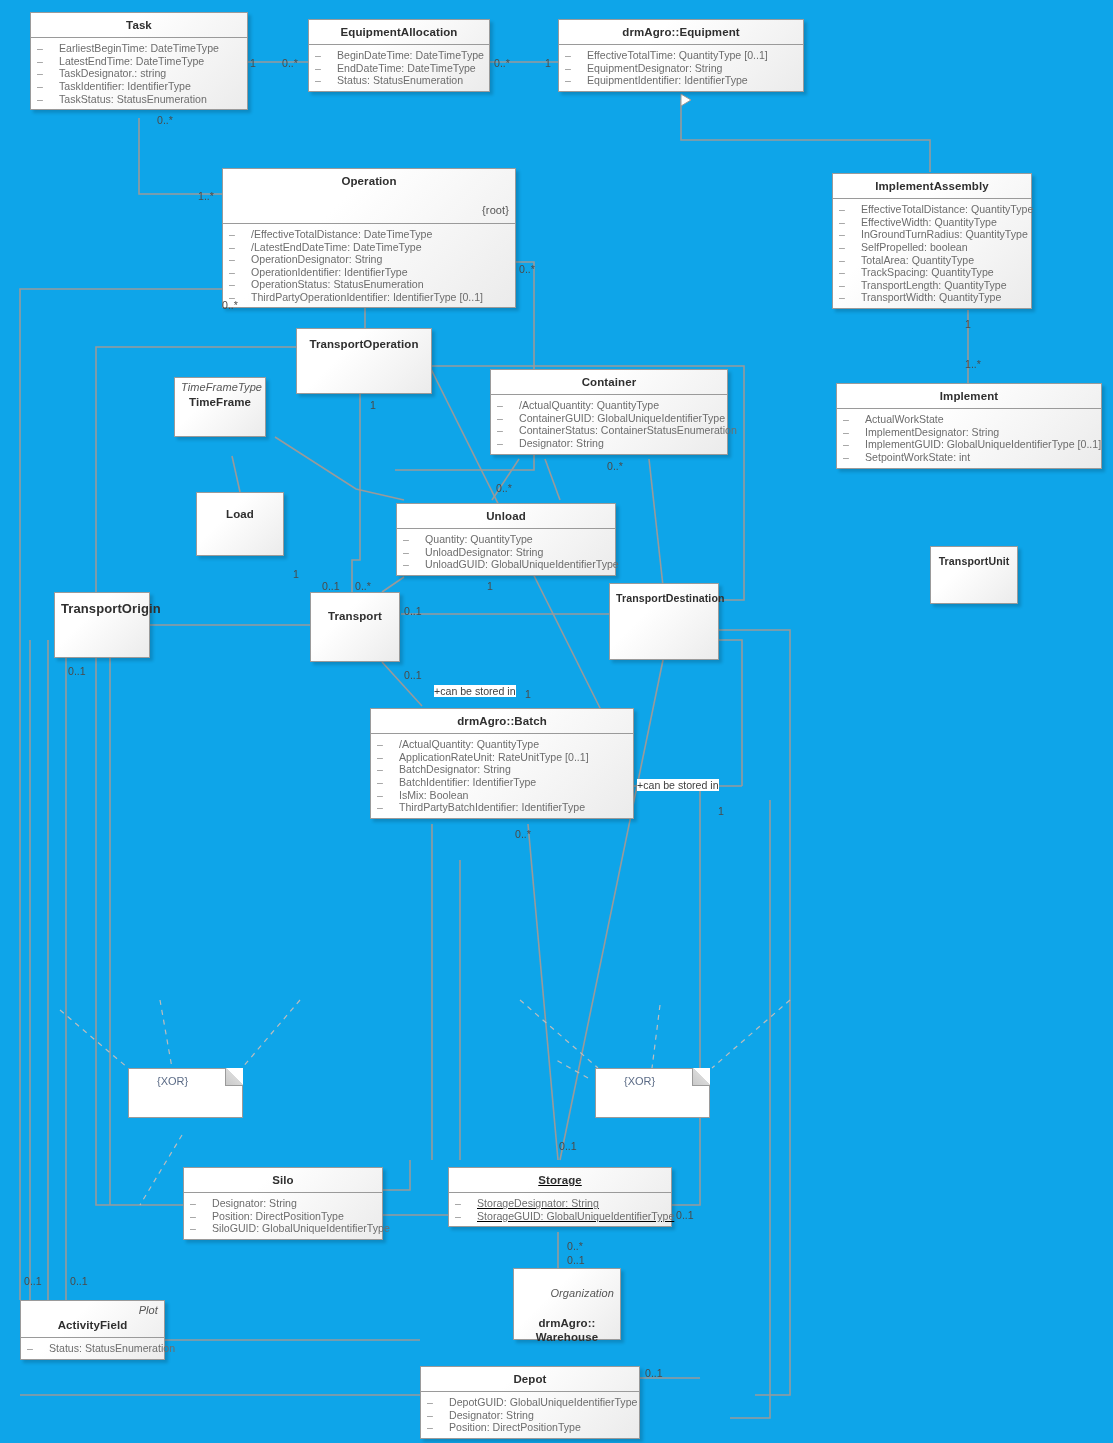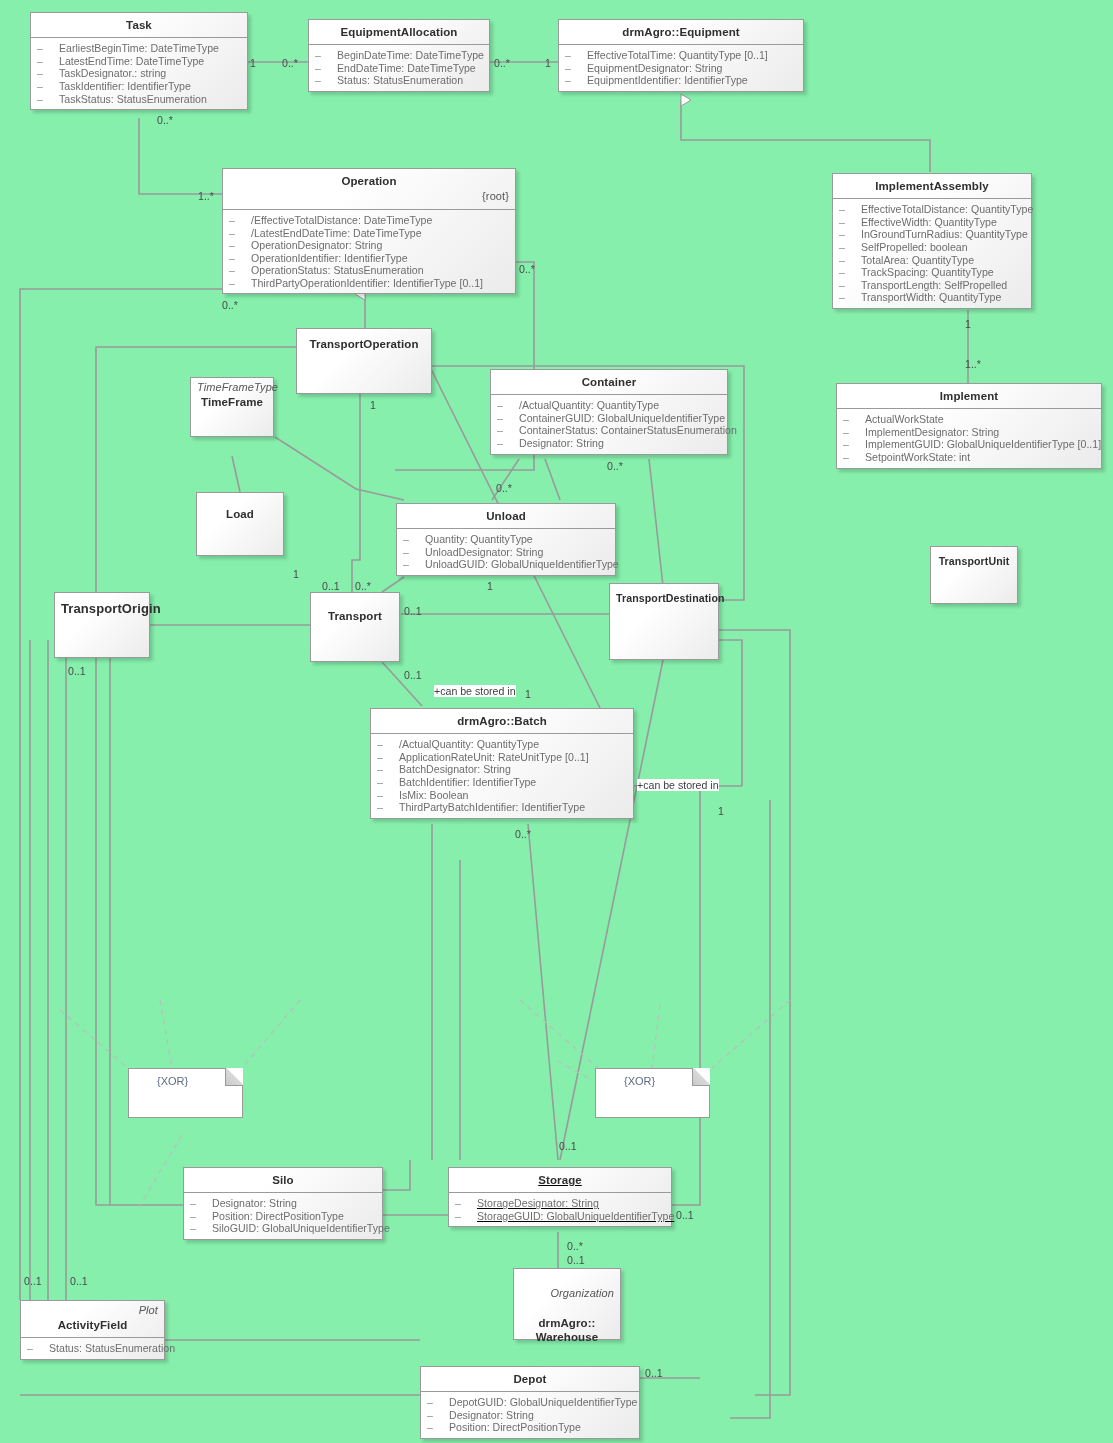--- a/index.html
+++ b/index.html
@@ -4,21 +4,21 @@
 <style>
   html, body {
     margin: 0;
     padding: 0;
     background: #ffffff;
   }
   #canvas {
     position: relative;
     width: 1113px;
     height: 1443px;
-    background: #86efac;
+    background: #0ea5e9;
     font-family: "Liberation Sans", sans-serif;
     overflow: hidden;
   }
   #edges {
     position: absolute;
     left: 0; top: 0;
     width: 1113px;
     height: 1443px;
     pointer-events: none;
   }
@@ -53,21 +53,21 @@
   }
   .node .stereo.right {
     text-align: right;
   }
   .node .rootmark {
     display: block;
     text-align: right;
     font-size: 11px;
     font-weight: normal;
     color: #555;
-    margin-top: 2px;
+    margin-top: 16px;
   }
   .node .attrs {
     box-sizing: border-box;
     padding: 4px 4px 4px 4px;
     background: transparent;
   }
   .node .attr {
     display: block;
     font-size: 10.6px;
     color: #6d6d6d;
@@ -254,21 +254,21 @@
 
   <div class="node sectioned" style="left:832px; top:173px; width:200px;">
     <div class="hdr">ImplementAssembly</div>
     <div class="attrs">
       <span class="attr"><span class="dash">–</span><span>EffectiveTotalDistance: QuantityType</span></span>
       <span class="attr"><span class="dash">–</span><span>EffectiveWidth: QuantityType</span></span>
       <span class="attr"><span class="dash">–</span><span>InGroundTurnRadius: QuantityType</span></span>
       <span class="attr"><span class="dash">–</span><span>SelfPropelled: boolean</span></span>
       <span class="attr"><span class="dash">–</span><span>TotalArea: QuantityType</span></span>
       <span class="attr"><span class="dash">–</span><span>TrackSpacing: QuantityType</span></span>
-      <span class="attr"><span class="dash">–</span><span>TransportLength: SelfPropelled</span></span>
+      <span class="attr"><span class="dash">–</span><span>TransportLength: QuantityType</span></span>
       <span class="attr"><span class="dash">–</span><span>TransportWidth: QuantityType</span></span>
     </div>
   </div>
 
   <div class="node sectioned" style="left:836px; top:383px; width:266px;">
     <div class="hdr">Implement</div>
     <div class="attrs">
       <span class="attr"><span class="dash">–</span><span>ActualWorkState</span></span>
       <span class="attr"><span class="dash">–</span><span>ImplementDesignator: String</span></span>
       <span class="attr"><span class="dash">–</span><span>ImplementGUID: GlobalUniqueIdentifierType [0..1]</span></span>
@@ -288,21 +288,21 @@
       <span class="attr"><span class="dash">–</span><span>OperationIdentifier: IdentifierType</span></span>
       <span class="attr"><span class="dash">–</span><span>OperationStatus: StatusEnumeration</span></span>
       <span class="attr"><span class="dash">–</span><span>ThirdPartyOperationIdentifier: IdentifierType [0..1]</span></span>
     </div>
   </div>
 
   <div class="node plain" style="left:296px; top:328px; width:136px; height:66px;">
     <div class="hdr">TransportOperation</div>
   </div>
 
-  <div class="node plain" style="left:190px; top:377px; width:84px; height:60px;">
+  <div class="node plain" style="left:174px; top:377px; width:92px; height:60px;">
     <div class="hdr" style="padding-top:3px;">
       <span class="stereo">TimeFrameType</span>
       <span>TimeFrame</span>
     </div>
   </div>
 
   <div class="node plain" style="left:196px; top:492px; width:88px; height:64px;">
     <div class="hdr" style="padding-top:14px;">Load</div>
   </div>
 

